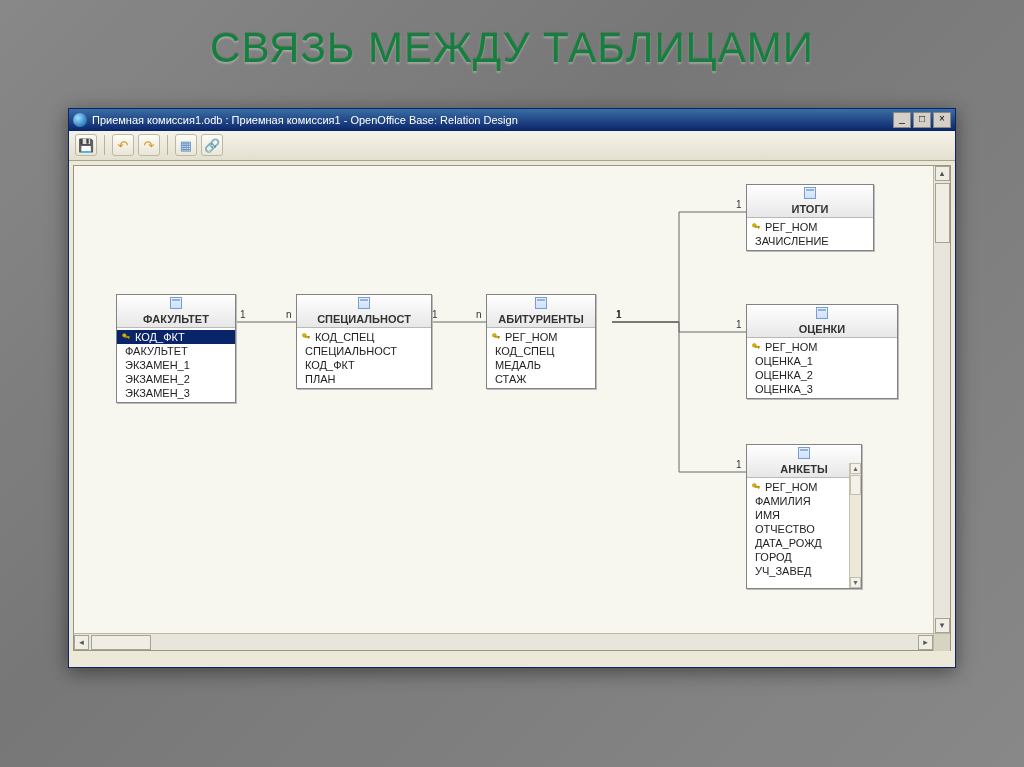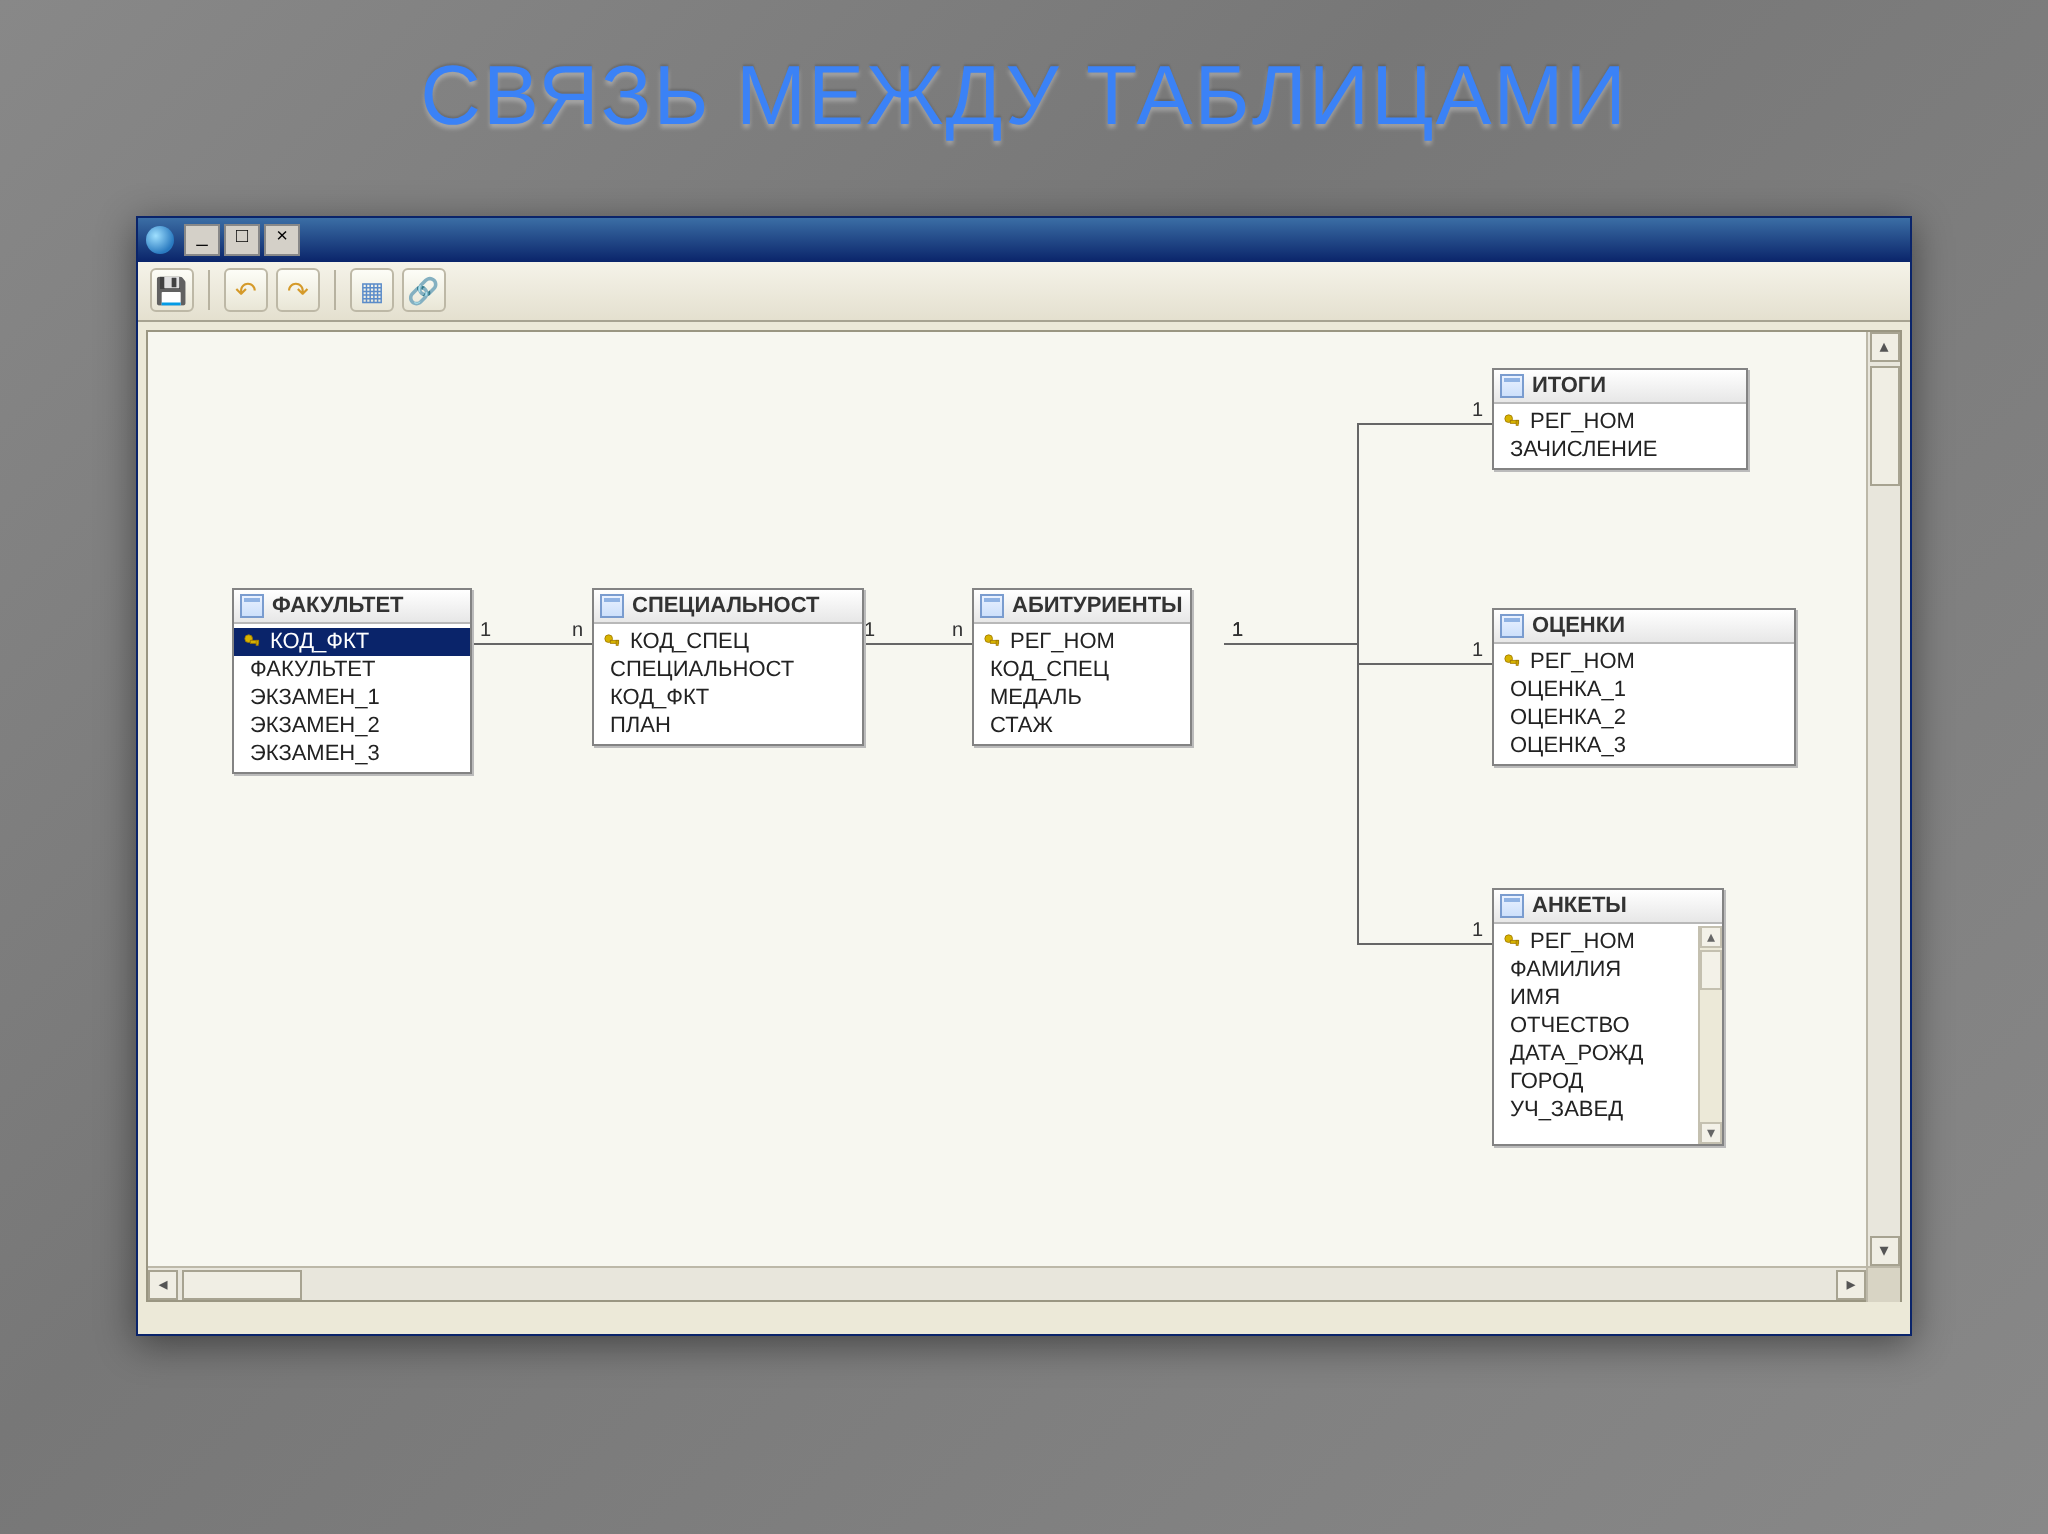--- a/index.html
+++ b/index.html
@@ -11,21 +11,21 @@
     width: 1024px;
     height: 767px;
     overflow: hidden;
   }
   .slide-title {
     text-align: center;
     font-size: 42px;
     font-weight: 400;
     letter-spacing: 1px;
     padding: 24px 0 10px 0;
-    color: #3b82f6;
+    color: #15803d;
     text-shadow: 0 2px 2px rgba(255,255,255,.3), 0 -1px 1px rgba(0,0,0,.15);
   }
   .window {
     position: absolute;
     left: 68px; top: 108px;
     width: 888px;
     height: 560px;
     background: #ece9d8;
     border: 1px solid #0a246a;
     box-shadow: 0 4px 18px rgba(0,0,0,.45);
@@ -143,20 +143,21 @@
     box-shadow: 1px 1px 0 #bbb;
     font-size:11px;
   }
   .tbl-head {
     background: linear-gradient(#fff, #e7e7e7);
     border-bottom:1px solid #b8b8b8;
     padding:2px 3px;
     display:flex; align-items:center; gap:4px;
     font-weight:bold;
     color:#333;
+    flex-direction:column;
   }
   .tbl-icon {
     width:12px;height:12px;border:1px solid #7a9ccf;background:linear-gradient(#e9f1ff,#cde0fb);
     display:inline-block; position:relative;
   }
   .tbl-icon::before{content:"";position:absolute;left:1px;right:1px;top:1px;height:2px;background:#8fb2e3;}
   .tbl-body { padding:2px 0; }
   .fld {
     display:flex; align-items:center; gap:4px;
     padding:1px 5px 1px 4px;
@@ -177,20 +178,21 @@
   .cardlabel { font-size:10px; fill:#333; font-family:Tahoma,Arial,sans-serif; }
 </style>
 </head>
 <body>
 
 <div class="slide-title">СВЯЗЬ МЕЖДУ ТАБЛИЦАМИ</div>
 
 <div class="window">
   <div class="titlebar">
     <span class="app-icon"></span>
+    <span class="title">Приемная комиссия1.odb : Приемная комиссия1 - OpenOffice Base: Relation Design</span>
     <div class="win-buttons">
       <div class="win-btn">_</div>
       <div class="win-btn">□</div>
       <div class="win-btn">×</div>
     </div>
   </div>
 
 
   <div class="toolbar">
     <div class="tbtn disk">💾</div>

